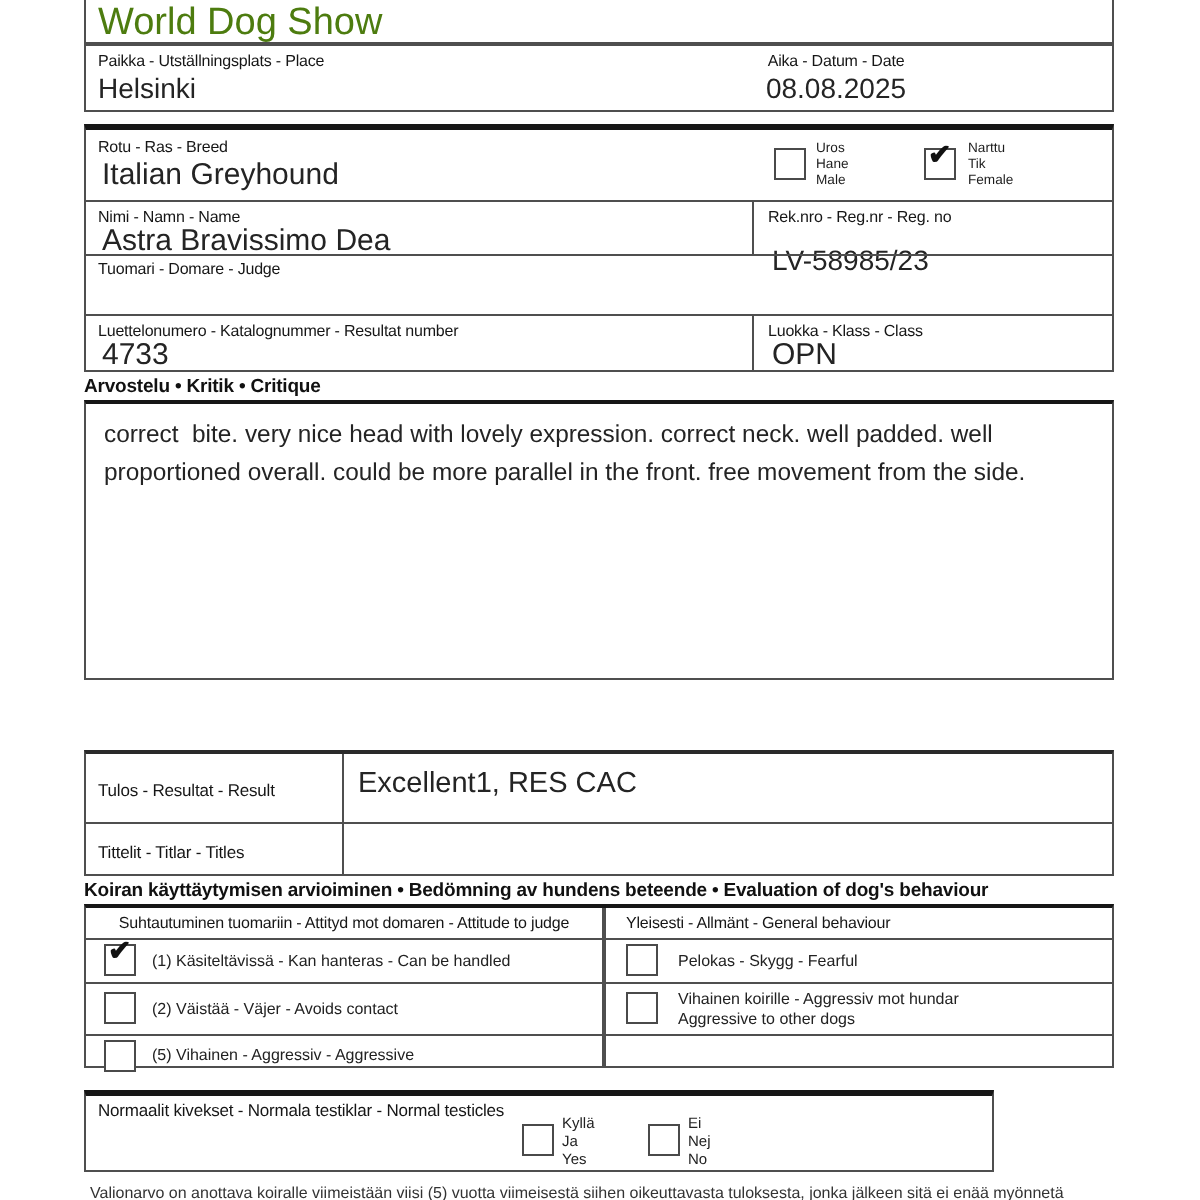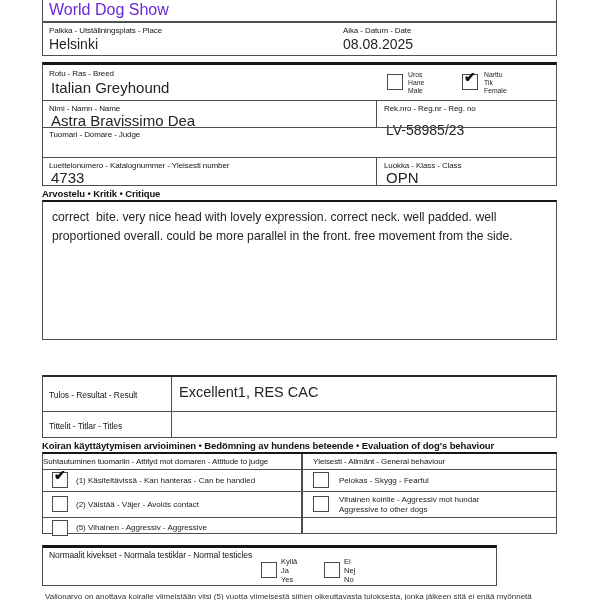--- a/index.html
+++ b/index.html
@@ -13,28 +13,28 @@
   .val{position:absolute;font-size:15px;color:#242424;white-space:nowrap}
   .val-md{position:absolute;font-size:14px;color:#242424;white-space:nowrap}
   .hline{position:absolute;height:1px;background:#4f4f4f}
   .vline{position:absolute;width:1px;background:#4f4f4f}
   .cb{position:absolute;width:14px;height:14px;border:1.5px solid #4a4a4a;background:#fff;box-sizing:content-box}
   .check{position:absolute;left:1px;top:-5px;font-size:14px;font-weight:bold;color:#111;line-height:14px}
   .stack{position:absolute;font-size:6.8px;line-height:8px;color:#1d1d1d;white-space:nowrap}
   .row-lbl{position:absolute;font-size:8px;color:#222;white-space:nowrap}
   .small-lines{position:absolute;font-size:7.5px;line-height:9px;color:#222;white-space:nowrap}
   .critique-text{position:absolute;font-size:12.2px;line-height:18.5px;color:#242424;white-space:pre-wrap}
-  .centered{}
+  .centered{text-align:center}
   .note{position:absolute;font-size:8px;color:#333;white-space:nowrap}
 </style>
 </head>
 <body>
 
 <div class="box" style="left:42px;top:-10px;width:515px;height:32px">
-  <div style="position:absolute;left:6px;top:10px;font-size:16px;color:#6d28d9;white-space:nowrap">World Dog Show</div>
+  <div style="position:absolute;left:6px;top:10px;font-size:19px;color:#4d7c0f;white-space:nowrap">World Dog Show</div>
 </div>
 
 <div class="box" style="left:42px;top:22px;width:515px;height:34px">
   <div class="lbl" style="left:6px;top:3px">Paikka - Utställningsplats - Place</div>
   <div class="val-md" style="left:6px;top:13px">Helsinki</div>
   <div class="lbl centered" style="left:300px;top:3px;width:150px;white-space:nowrap">Aika - Datum - Date</div>
   <div class="val-md centered" style="left:300px;top:13px;width:150px">08.08.2025</div>
 </div>
 
 <div class="box thick-top" style="left:42px;top:62px;width:515px;height:124px">
@@ -65,21 +65,21 @@
   <div class="vline" style="left:333px;top:35px;height:27px"></div>
   <div class="lbl" style="left:341px;top:39px">Rek.nro - Reg.nr - Reg. no</div>
   <div class="val-md" style="left:343px;top:57px">LV-58985/23</div>
 
   <div class="hline" style="left:0;top:62px;width:513px"></div>
 
   <div class="lbl" style="left:6px;top:65px">Tuomari - Domare - Judge</div>
 
   <div class="hline" style="left:0;top:92px;width:513px"></div>
 
-  <div class="lbl" style="left:6px;top:96px">Luettelonumero - Katalognummer - Yleisesti number</div>
+  <div class="lbl" style="left:6px;top:96px">Luettelonumero - Katalognummer - Resultat number</div>
   <div class="val" style="left:8px;top:104px">4733</div>
   <div class="vline" style="left:333px;top:92px;height:29px"></div>
   <div class="lbl" style="left:341px;top:96px">Luokka - Klass - Class</div>
   <div class="val" style="left:343px;top:104px">OPN</div>
 </div>
 
 <div class="heading" style="left:42px;top:188px">Arvostelu • Kritik • Critique</div>
 
 <div class="box" style="left:42px;top:200px;width:515px;height:140px;border-top:2.5px solid #161616">
   <div class="critique-text" style="left:9px;top:6px;width:498px">correct  bite. very nice head with lovely expression. correct neck. well padded. well proportioned overall. could be more parallel in the front. free movement from the side.</div>

